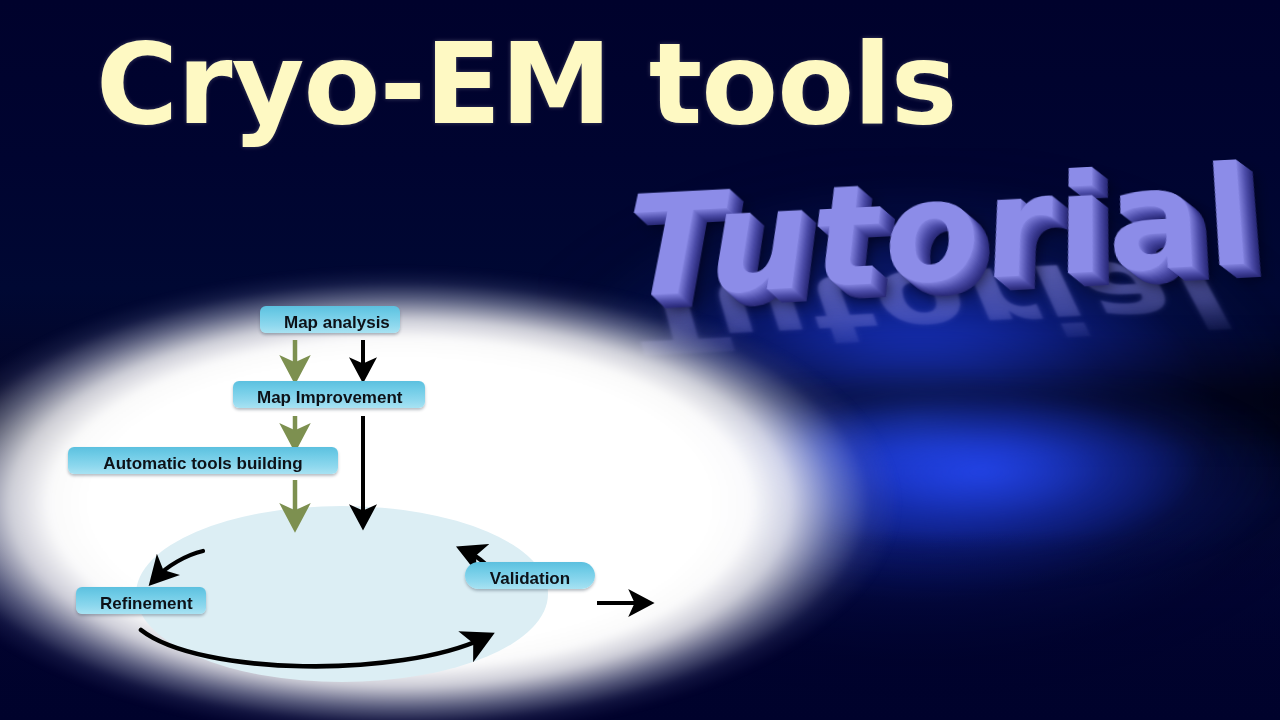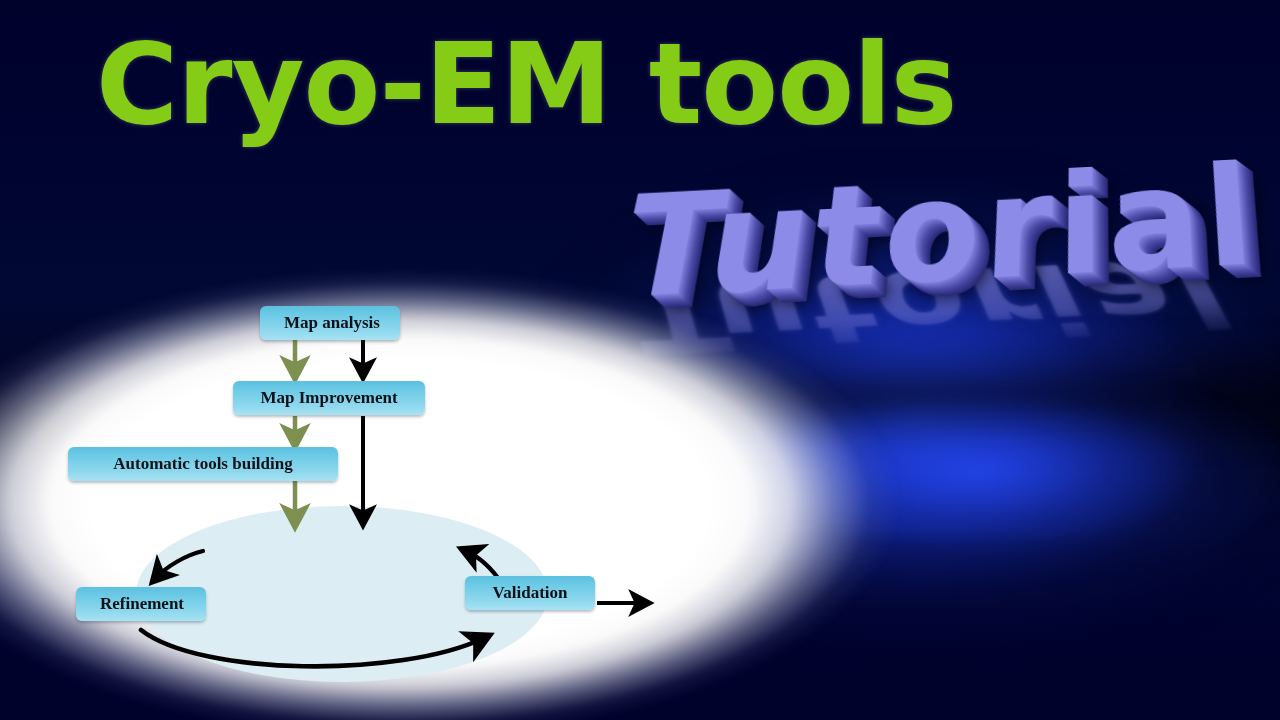--- a/index.html
+++ b/index.html
@@ -84,21 +84,21 @@
         rgba(0,2,44,0) 0%,
         rgba(0,2,44,0.55) 45%,
         rgba(0,2,44,0.95) 100%);
   }
 
   
   .title {
     position: absolute;
     left: 96px;
     top: 26px;
-    color: #84cc16;
+    color: #fef9c3;
     font-size: 112px;
     font-weight: 700;
     letter-spacing: -1px;
     line-height: 1.05;
     white-space: nowrap;
     font-family: "DejaVu Sans", sans-serif;
     text-shadow: 0 0 4px rgba(255,255,255,0.25);
   }
 
   
@@ -180,26 +180,26 @@
     left: 136px;
     top: 506px;
     width: 412px;
     height: 176px;
     border-radius: 50%;
     background: #dceef4;
   }
   .node {
     position: absolute;
     box-sizing: border-box;
-    height: 34px;
+    height: 27px;
     line-height: 33px;
     padding: 0 24px;
     border-radius: 6px;
     color: #0d1117;
-    font-family: Liberation Serif, serif;
+    font-family: Liberation Sans, sans-serif;
     font-size: 17px;
     font-weight: 700;
     text-align: center;
     white-space: nowrap;
     background: linear-gradient(180deg, #5cc0df 0%, #6ecbe6 28%, #8ed8ee 72%, #a8e2f2 100%);
     box-shadow: 0 2px 3px rgba(20,40,60,0.30);
   }
   
   .node.faded {
     -webkit-mask-image: linear-gradient(90deg, rgba(0,0,0,1) 0%, rgba(0,0,0,1) 48%, rgba(0,0,0,0.45) 74%, rgba(0,0,0,0) 100%);
@@ -272,17 +272,17 @@
 
     <div class="node lay-nodes" style="left:260px; top:306px;  width:140px;">Map analysis</div>
 
     <div class="node lay-nodes" style="left:233px; top:381px;  width:192px;">Map Improvement</div>
 
     <div class="node lay-nodes" style="left:68px;  top:447px;  width:270px;">Automatic tools building</div>
 
 
     <div class="node lay-nodes" style="left:76px;  top:587px;  width:130px;">Refinement</div>
 
-    <div class="node lay-nodes" style="left:465px; top:576px;  width:130px;">Validation</div>
+    <div class="node lay-nodes" style="left:465px; top:562px;  width:130px;border-radius:17px;">Validation</div>
 
 
   </div>
 </div>
 
 </body></html>

